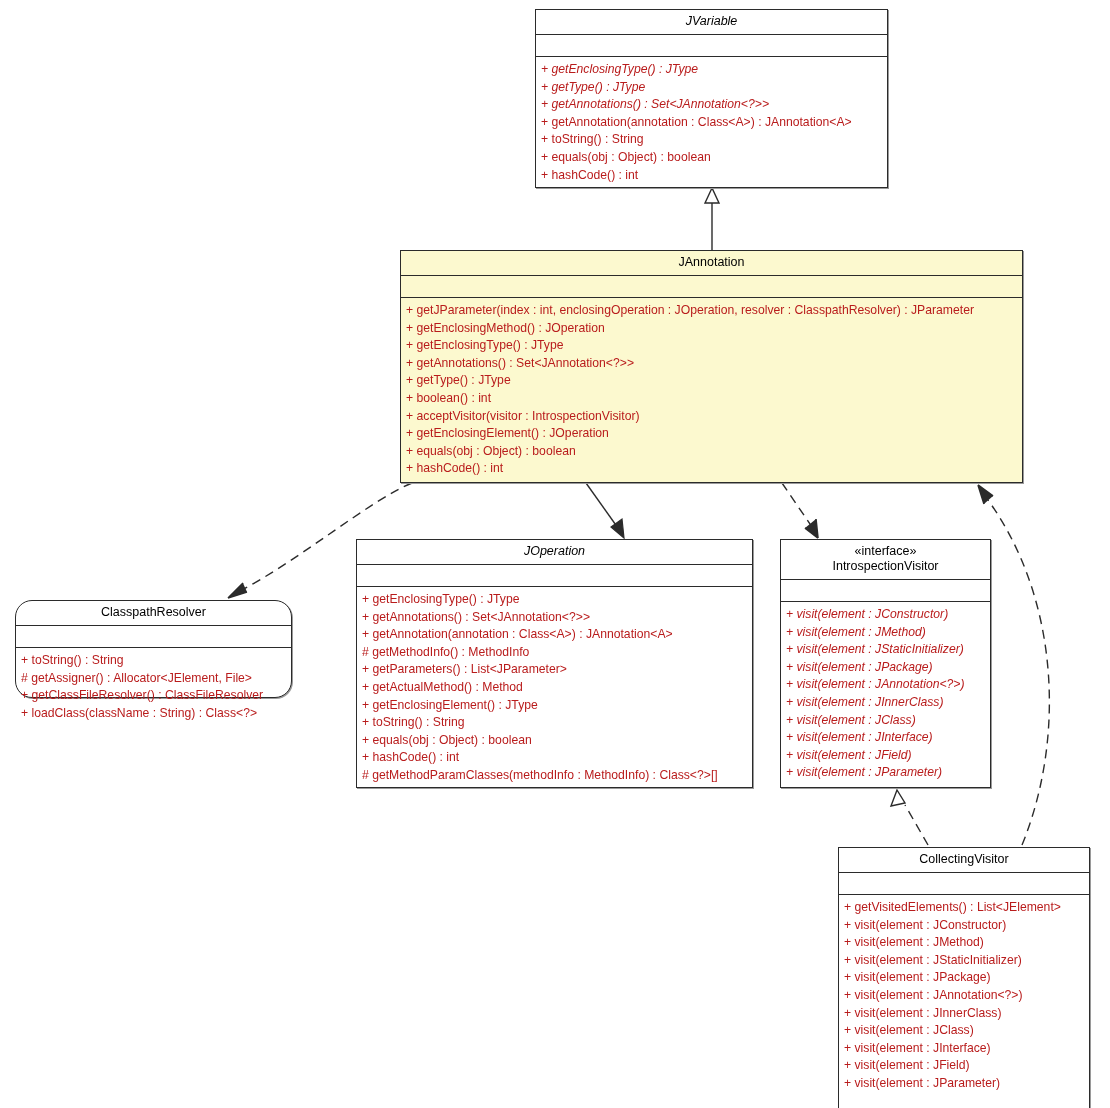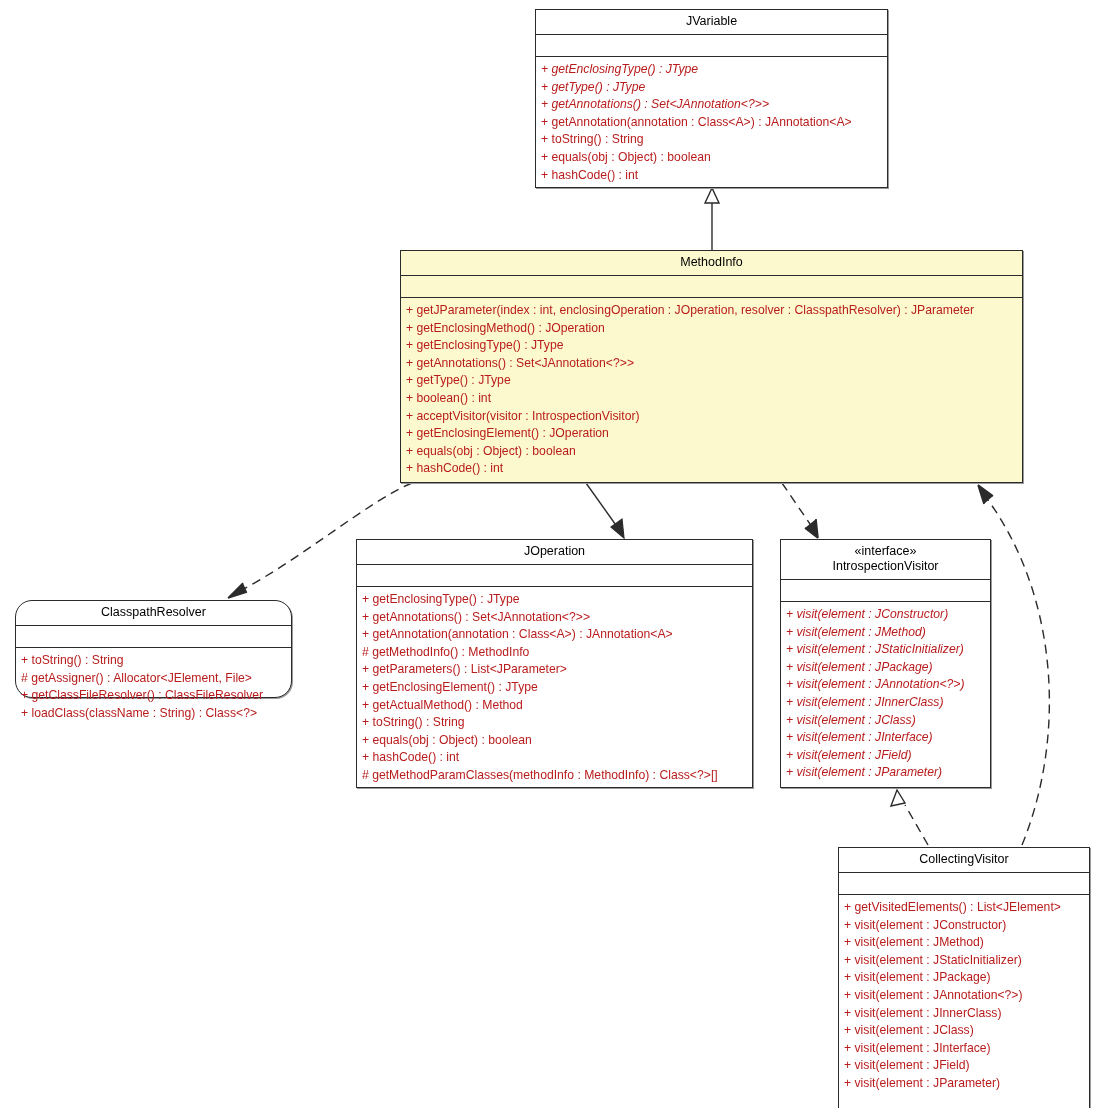--- a/index.html
+++ b/index.html
@@ -40,20 +40,21 @@
   .uml-title {
     box-sizing: border-box;
     border-bottom: 1px solid #2b2b2b;
     text-align: center;
     font-size: 12.5px;
     color: #000;
     padding: 4px 4px 5px 4px;
     line-height: 15px;
   }
   .uml-title.italic {
+    font-style: italic;
   }
   .uml-stereo {
     display: block;
     font-style: normal;
     font-size: 12.5px;
     line-height: 15px;
   }
   .uml-attrs {
     box-sizing: border-box;
     border-bottom: 1px solid #2b2b2b;
@@ -123,21 +124,21 @@
       <div class="op-abstract">+ getType() : JType</div>
       <div class="op-abstract">+ getAnnotations() : Set&lt;JAnnotation&lt;?&gt;&gt;</div>
       <div>+ getAnnotation(annotation : Class&lt;A&gt;) : JAnnotation&lt;A&gt;</div>
       <div>+ toString() : String</div>
       <div>+ equals(obj : Object) : boolean</div>
       <div>+ hashCode() : int</div>
     </div>
   </div>
 
   <div class="umlbox highlight" style="left:400px; top:250px; width:623px; height:233px;">
-    <div class="uml-title">MethodInfo</div>
+    <div class="uml-title">JAnnotation</div>
     <div class="uml-attrs"></div>
     <div class="uml-ops">
       <div>+ getJParameter(index : int, enclosingOperation : JOperation, resolver : ClasspathResolver) : JParameter</div>
       <div>+ getEnclosingMethod() : JOperation</div>
       <div>+ getEnclosingType() : JType</div>
       <div>+ getAnnotations() : Set&lt;JAnnotation&lt;?&gt;&gt;</div>
       <div>+ getType() : JType</div>
       <div>+ boolean() : int</div>
       <div>+ acceptVisitor(visitor : IntrospectionVisitor)</div>
       <div>+ getEnclosingElement() : JOperation</div>
@@ -159,22 +160,22 @@
 
   <div class="umlbox" style="left:356px; top:539px; width:397px; height:249px;">
     <div class="uml-title italic">JOperation</div>
     <div class="uml-attrs"></div>
     <div class="uml-ops">
       <div>+ getEnclosingType() : JType</div>
       <div>+ getAnnotations() : Set&lt;JAnnotation&lt;?&gt;&gt;</div>
       <div>+ getAnnotation(annotation : Class&lt;A&gt;) : JAnnotation&lt;A&gt;</div>
       <div># getMethodInfo() : MethodInfo</div>
       <div>+ getParameters() : List&lt;JParameter&gt;</div>
+      <div>+ getActualMethod() : Method</div>
       <div>+ getEnclosingElement() : JType</div>
-      <div>+ getActualMethod() : Method</div>
       <div>+ toString() : String</div>
       <div>+ equals(obj : Object) : boolean</div>
       <div>+ hashCode() : int</div>
       <div># getMethodParamClasses(methodInfo : MethodInfo) : Class&lt;?&gt;[]</div>
     </div>
   </div>
 
   <div class="umlbox" style="left:780px; top:539px; width:211px; height:249px;">
     <div class="uml-title">
       <span class="uml-stereo">«interface»</span>

